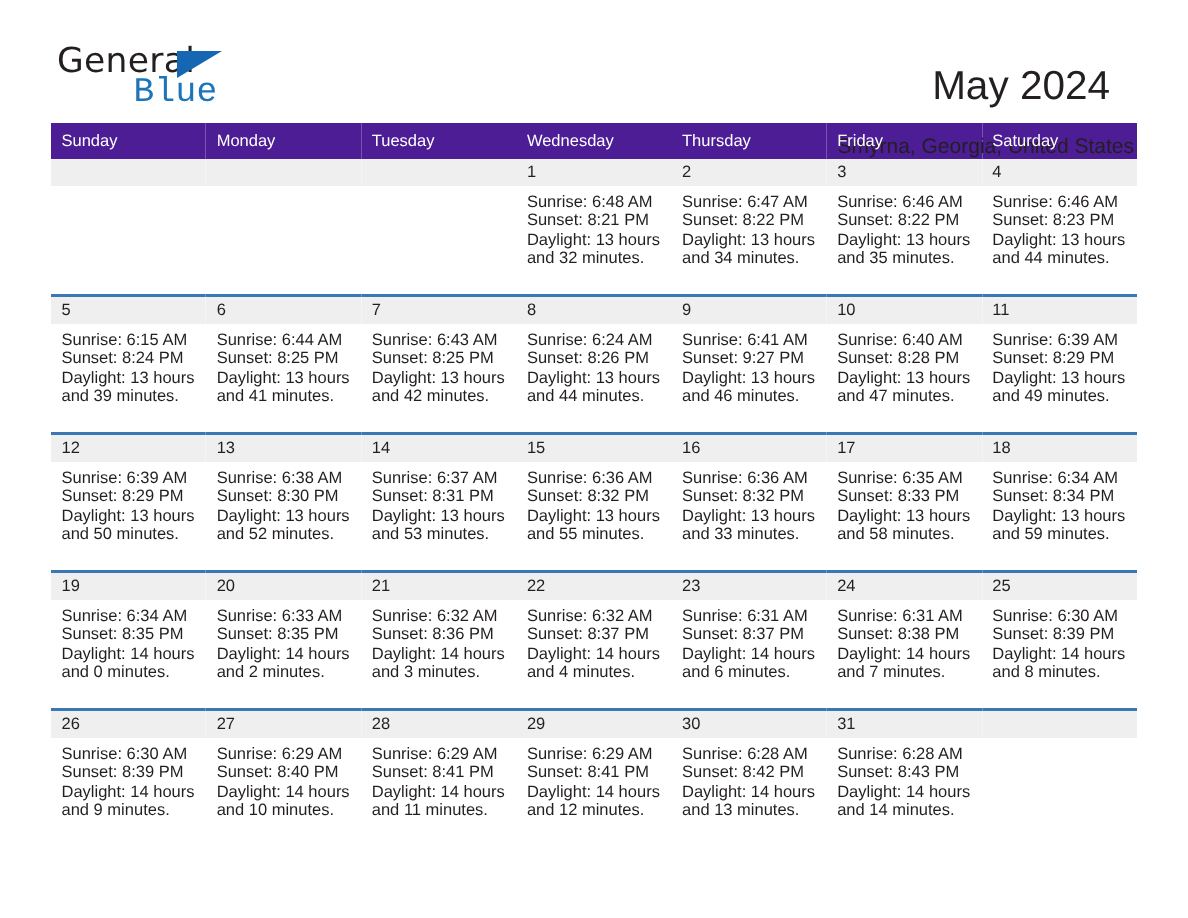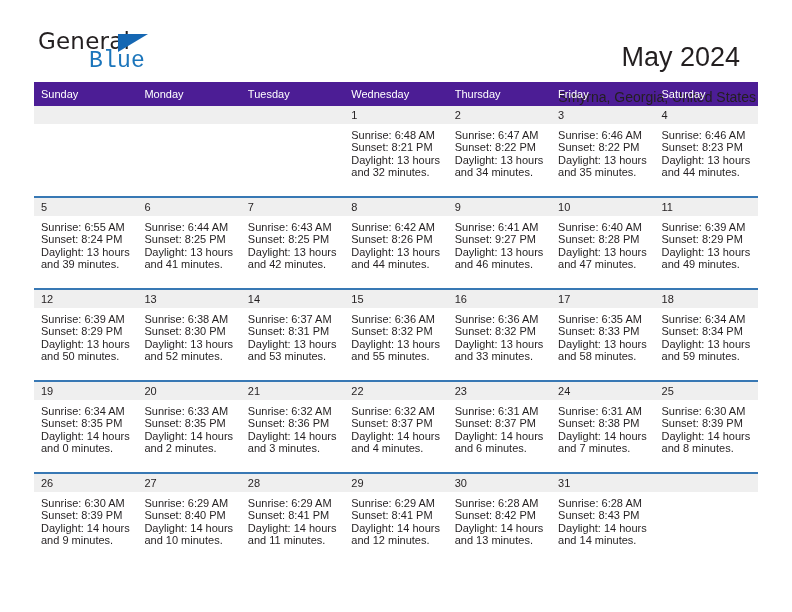--- a/index.html
+++ b/index.html
@@ -241,21 +241,21 @@
                 <div>and 44 minutes.</div>
               </div>
             </div>
           </td>
         </tr>
         <tr class="week-row">
           <td>
             <div class="cell">
               <div class="daynum-band">5</div>
               <div class="cell-body">
-                <div>Sunrise: 6:55 AM</div>
+                <div>Sunrise: 6:15 AM</div>
                 <div>Sunset: 8:24 PM</div>
                 <div>Daylight: 13 hours</div>
                 <div>and 39 minutes.</div>
               </div>
             </div>
           </td>
           <td>
             <div class="cell">
               <div class="daynum-band">6</div>
               <div class="cell-body">
@@ -274,21 +274,21 @@
                 <div>Sunset: 8:25 PM</div>
                 <div>Daylight: 13 hours</div>
                 <div>and 42 minutes.</div>
               </div>
             </div>
           </td>
           <td>
             <div class="cell">
               <div class="daynum-band">8</div>
               <div class="cell-body">
-                <div>Sunrise: 6:42 AM</div>
+                <div>Sunrise: 6:24 AM</div>
                 <div>Sunset: 8:26 PM</div>
                 <div>Daylight: 13 hours</div>
                 <div>and 44 minutes.</div>
               </div>
             </div>
           </td>
           <td>
             <div class="cell">
               <div class="daynum-band">9</div>
               <div class="cell-body">

